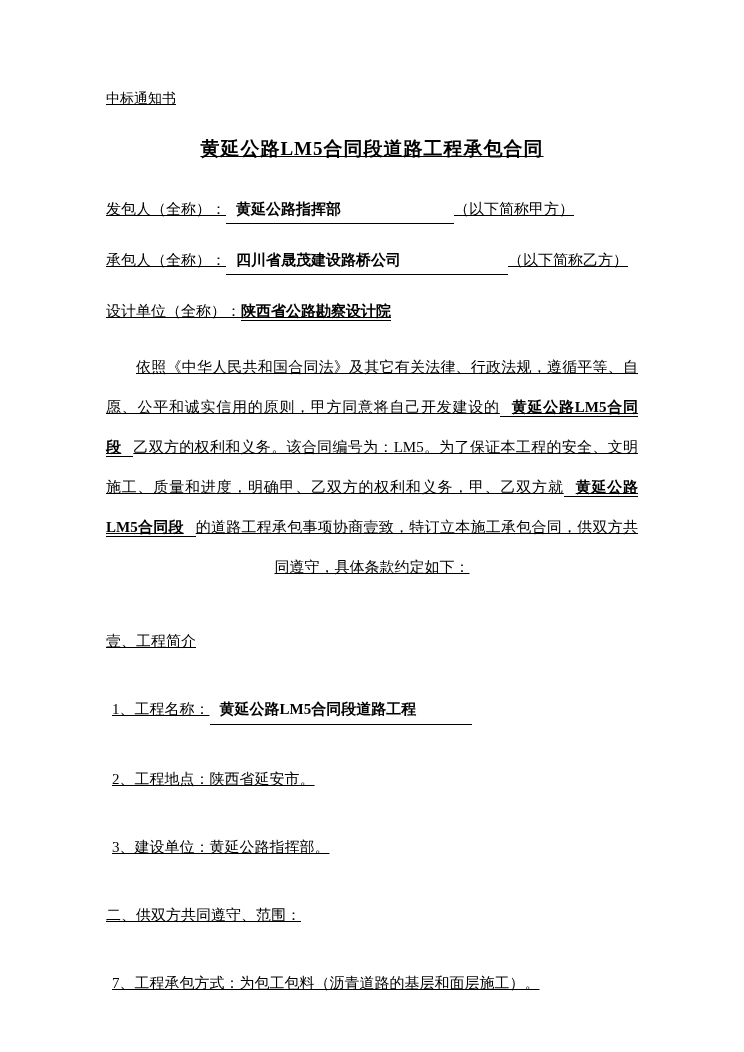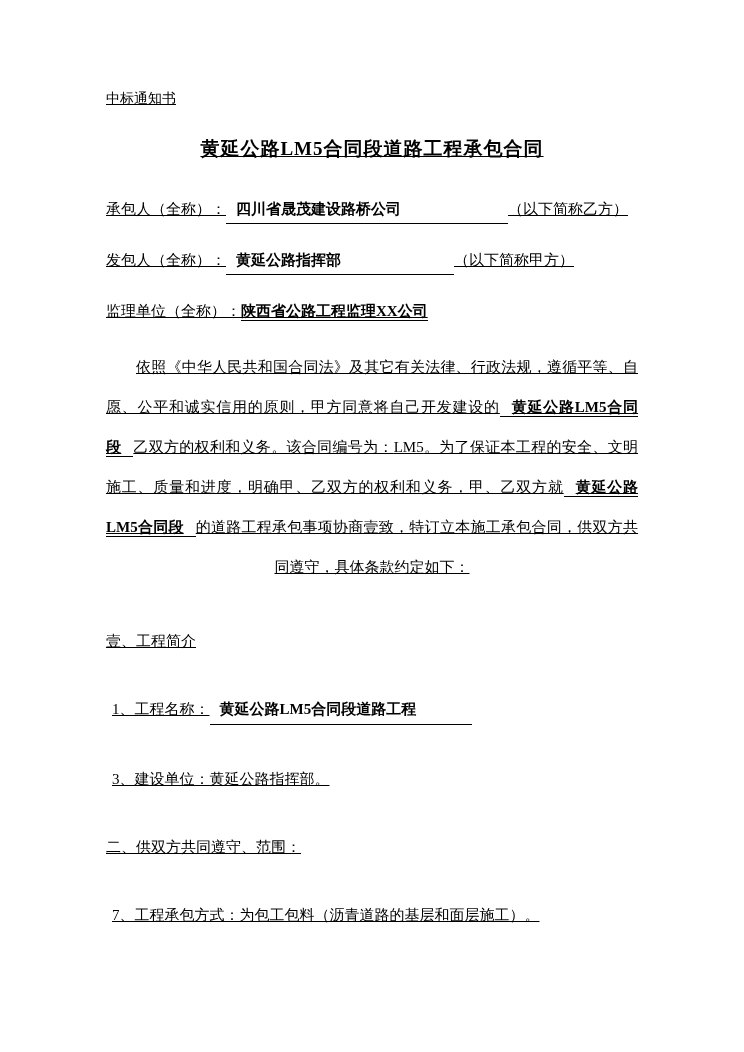--- a/index.html
+++ b/index.html
@@ -79,34 +79,35 @@
 </style>
 </head>
 <body>
 
 <div class="page">
 
   <div class="header-note">中标通知书</div>
 
   <h1 class="doc-title">黄延公路LM5合同段道路工程承包合同</h1>
 
+  <div class="party-line"><span>发包人（全称）：</span><span class="fill w228"><span>黄延公路指挥部</span></span><span>（以下简称甲方）</span></div>
+
   <div class="party-line"><span>承包人（全称）：</span><span class="fill w282"><span>四川省晟茂建设路桥公司</span></span><span>（以下简称乙方）</span></div>
 
-  <div class="party-line"><span>发包人（全称）：</span><span class="fill w228"><span>黄延公路指挥部</span></span><span>（以下简称甲方）</span></div>
+  <div class="party-line"><span>设计单位（全称）：</span><span class="bu">陕西省公路勘察设计院</span></div>
 
-
-  <div class="party-line"><span>监理单位（全称）：</span><span class="bu">陕西省公路工程监理XX公司</span></div>
 
 
   <p class="preamble"><span>依照《中华人民共和国合同法》及其它有关法律、行政法规，遵循平等、自愿、公平和诚实信用的原则，甲方同意将自己开发建设的</span><span class="seg-emph">黄延公路LM5合同段</span><span>乙双方的权利和义务。该合同编号为：</span><span class="seg-underline">LM5</span><span>。为了保证本工程的安全、文明施工、质量和进度，明确甲、乙双方的权利和义务，甲、乙双方就</span><span class="seg-emph">黄延公路LM5合同段</span><span>的道路工程承包事项协商壹致，特订立本施工承包合同，供双方共同遵守，具体条款约定如下：</span></p>
 
   <div class="sec-line">壹、工程简介</div>
 
   <div class="sec-line sec-item"><span>1、工程名称：</span><span class="fill center w262"><span>黄延公路LM5合同段道路工程</span></span></div>
 
+  <div class="sec-line sec-item">2、工程地点：陕西省延安市。</div>
 
   <div class="sec-line sec-item">3、建设单位：黄延公路指挥部。</div>
 
   <div class="sec-line">二、供双方共同遵守、范围：</div>
 
   <div class="sec-line sec-item">7、工程承包方式：为包工包料（沥青道路的基层和面层施工）。</div>
 
 </div>
 
 </body></html>

